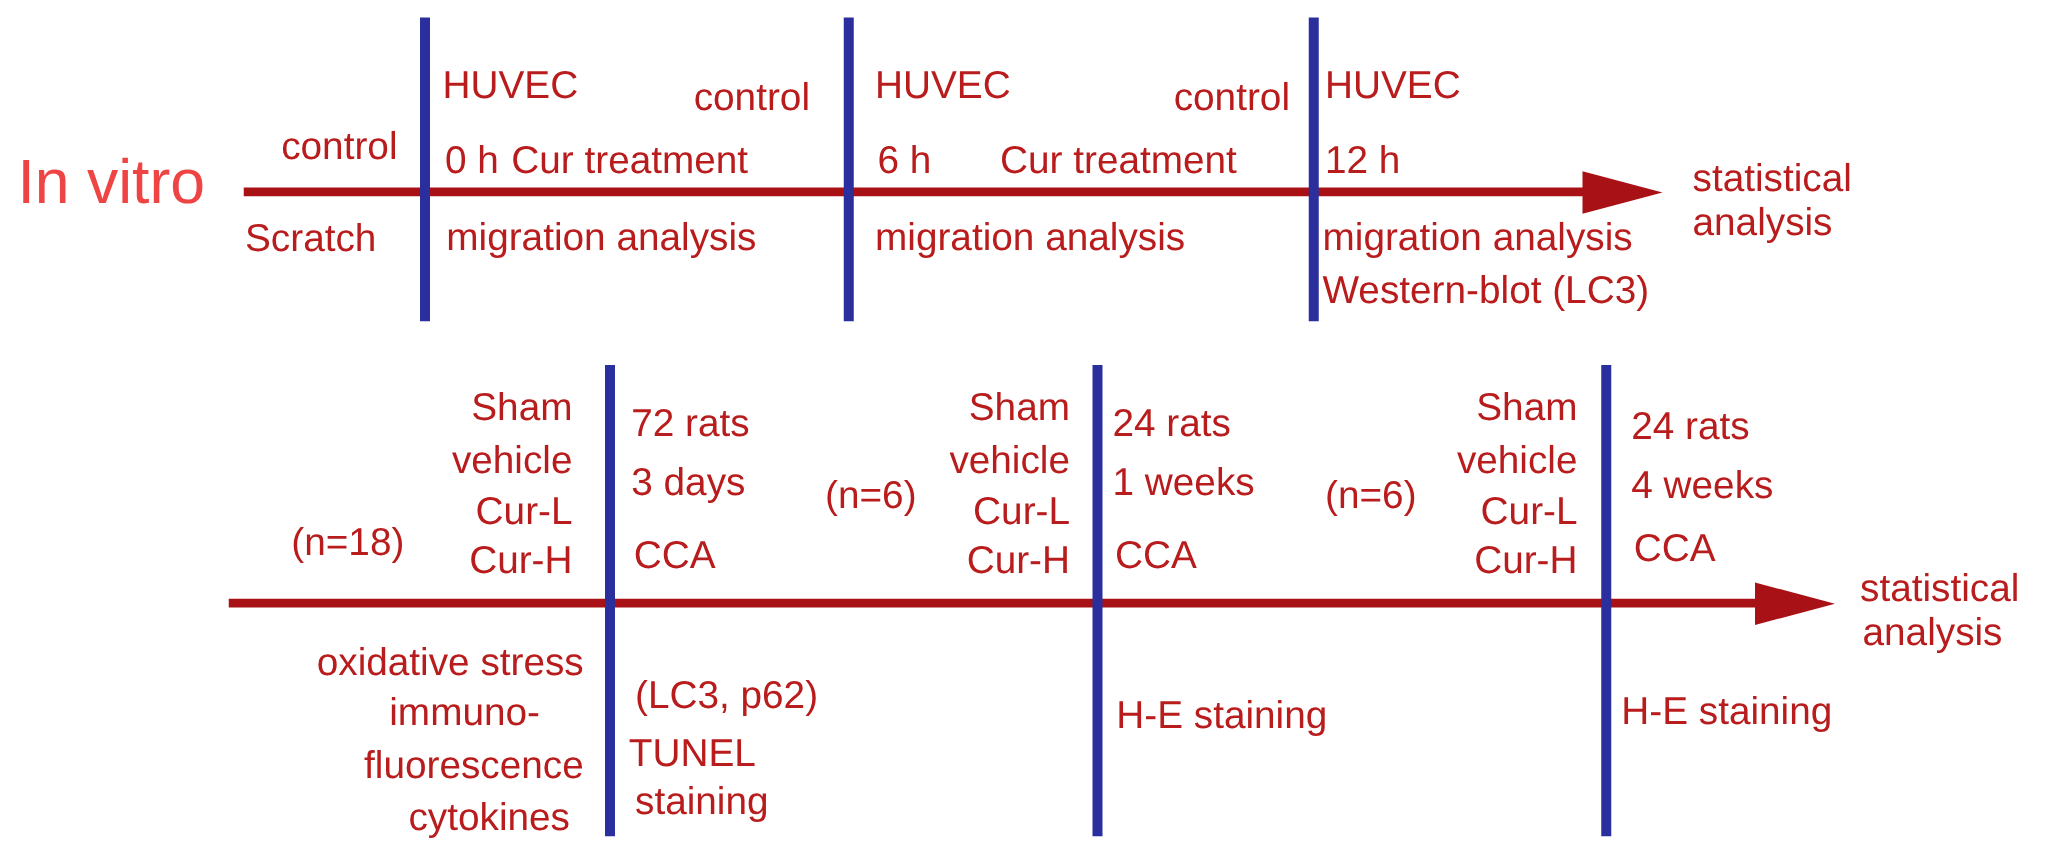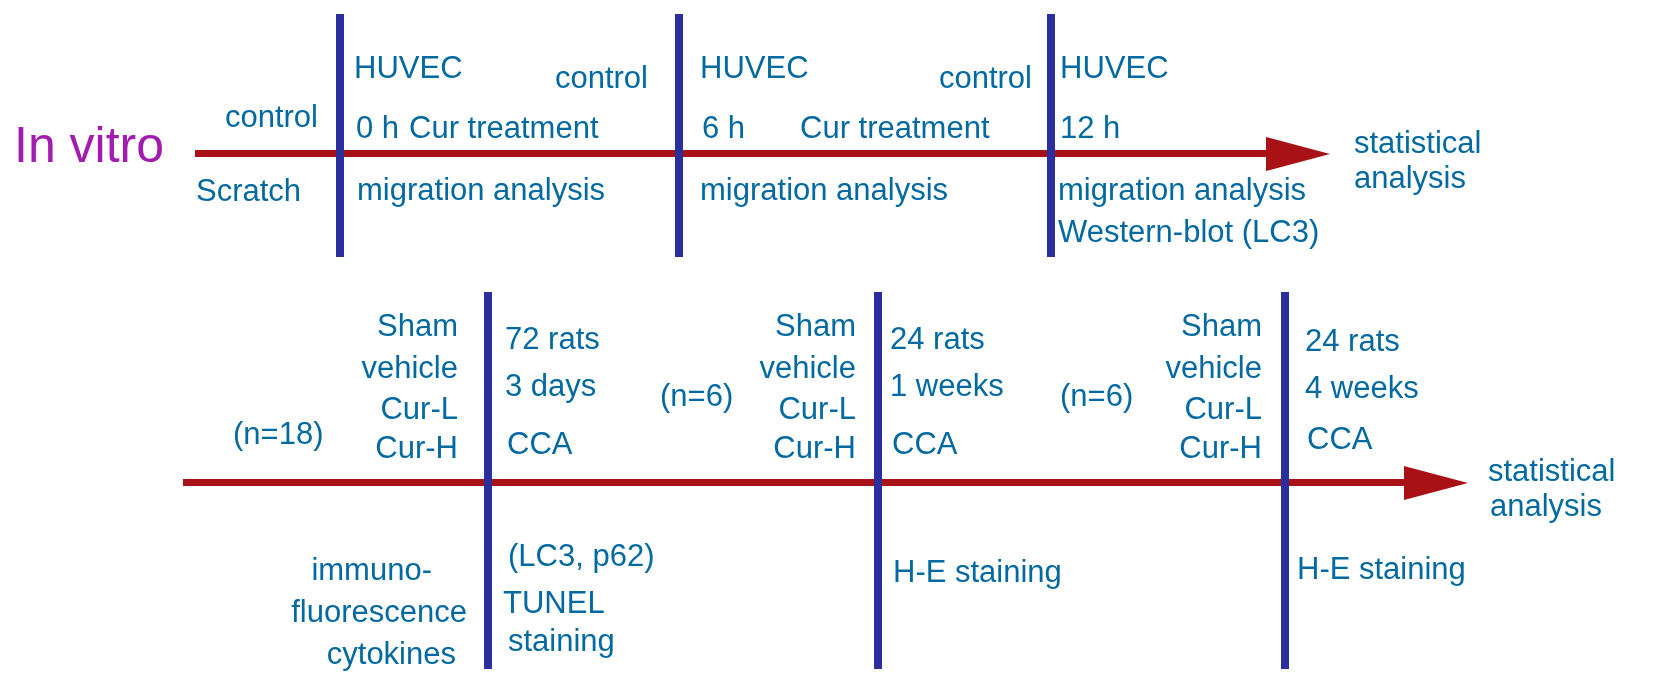--- a/index.html
+++ b/index.html
@@ -9,28 +9,28 @@
     background:#ffffff;
     font-family:"Liberation Sans","DejaVu Sans",sans-serif;
     color:#000;
     overflow:hidden;
   }
   .txt{
     position:absolute;
     font-size:31px;
     line-height:1;
     white-space:nowrap;
-    color:#0369a1;
+    color:#b91c1c;
   }
   .big{
     position:absolute;
     font-size:50px;
     line-height:1;
     white-space:nowrap;
-    color:#a21caf;
+    color:#ef4444;
   }
   .hline{
     position:absolute;
     height:7px;
     background:var(--timeline-red);
   }
   .arrowhead{
     position:absolute;
     width:0;height:0;
     border-top:17px solid transparent;
@@ -87,20 +87,21 @@
 
   <div class="vline" style="left:484px;top:292px;height:377px;"></div>
   <div class="vline" style="left:874px;top:292px;height:377px;"></div>
   <div class="vline" style="left:1281px;top:292px;height:377px;"></div>
 
   <div class="txt" style="left:233px;top:375px;margin-top:43px;">(n=18)</div>
   <div class="txt r" style="right:1196px;top:310px;">Sham</div>
   <div class="txt r" style="right:1196px;top:352px;">vehicle</div>
   <div class="txt r" style="right:1196px;top:393px;">Cur-L</div>
   <div class="txt r" style="right:1196px;top:432px;">Cur-H</div>
+  <div class="txt r" style="right:1187px;top:514px;">oxidative stress</div>
   <div class="txt r" style="right:1222px;top:554px;">immuno-</div>
   <div class="txt r" style="right:1187px;top:596px;">fluorescence</div>
   <div class="txt r" style="right:1198px;top:638px;">cytokines</div>
 
   <div class="txt" style="left:505px;top:323px;">72 rats</div>
   <div class="txt" style="left:505px;top:370px;">3 days</div>
   <div class="txt" style="left:507px;top:428px;">CCA</div>
   <div class="txt" style="left:660px;top:380px;">(n=6)</div>
   <div class="txt r" style="right:798px;top:310px;">Sham</div>
   <div class="txt r" style="right:798px;top:352px;">vehicle</div>

